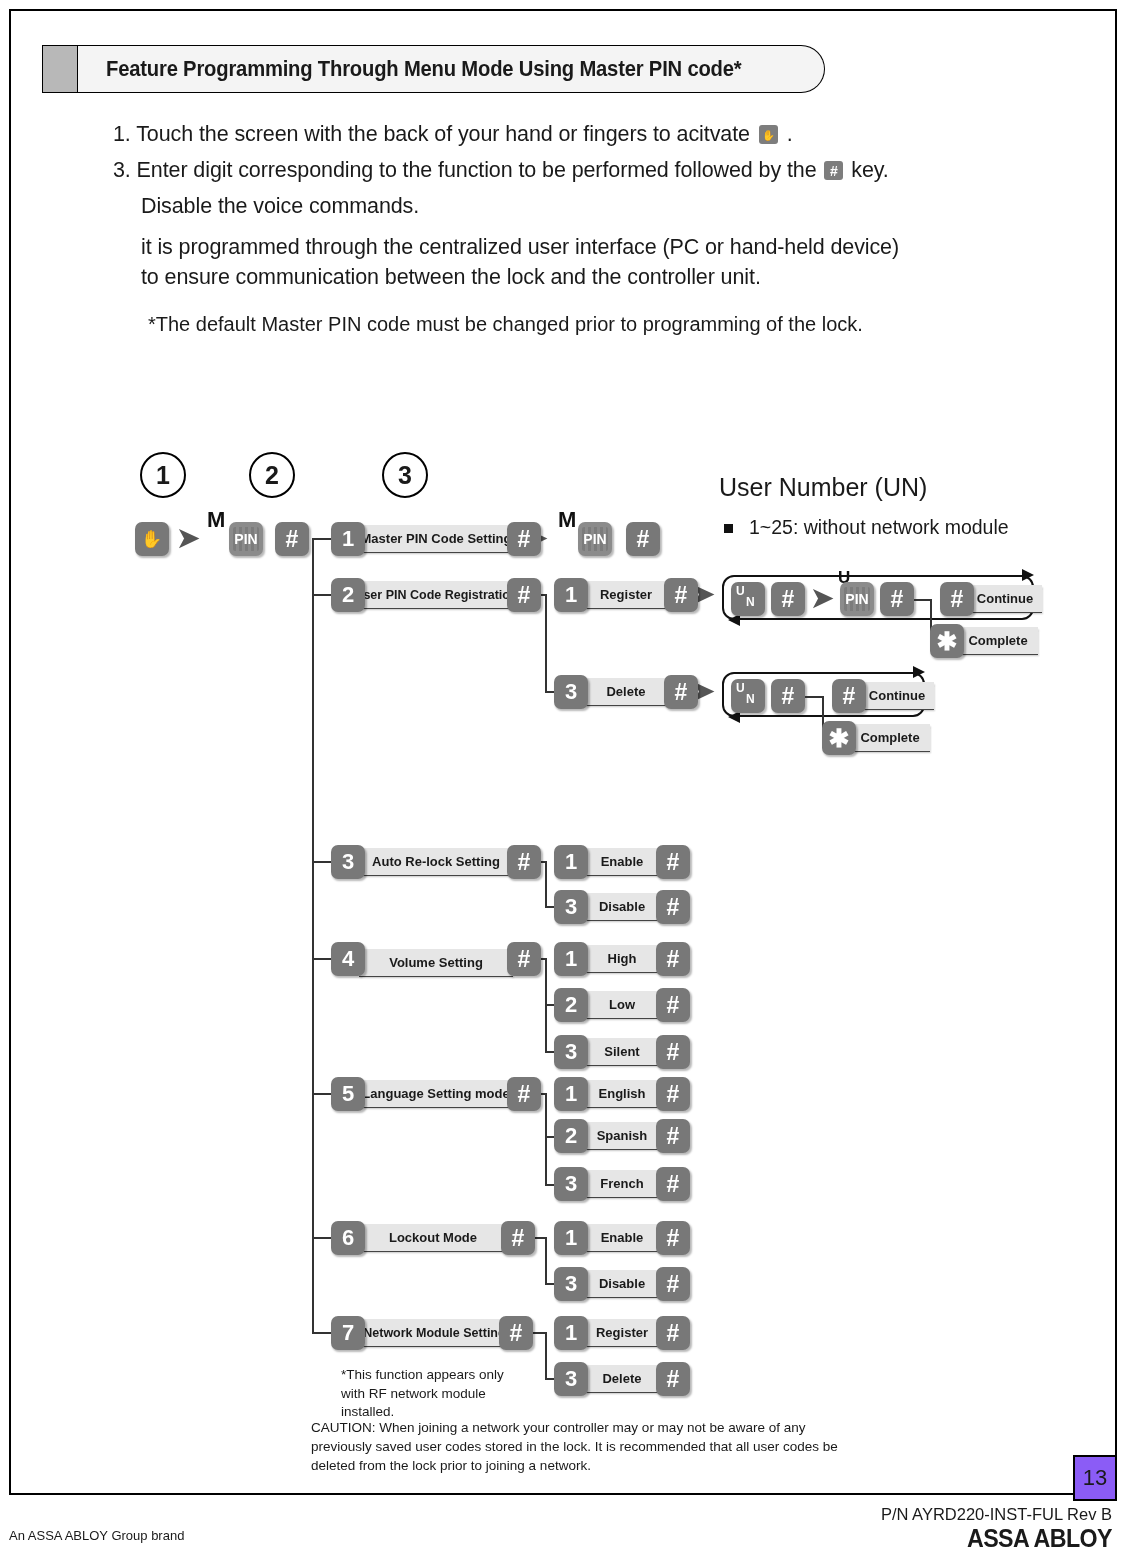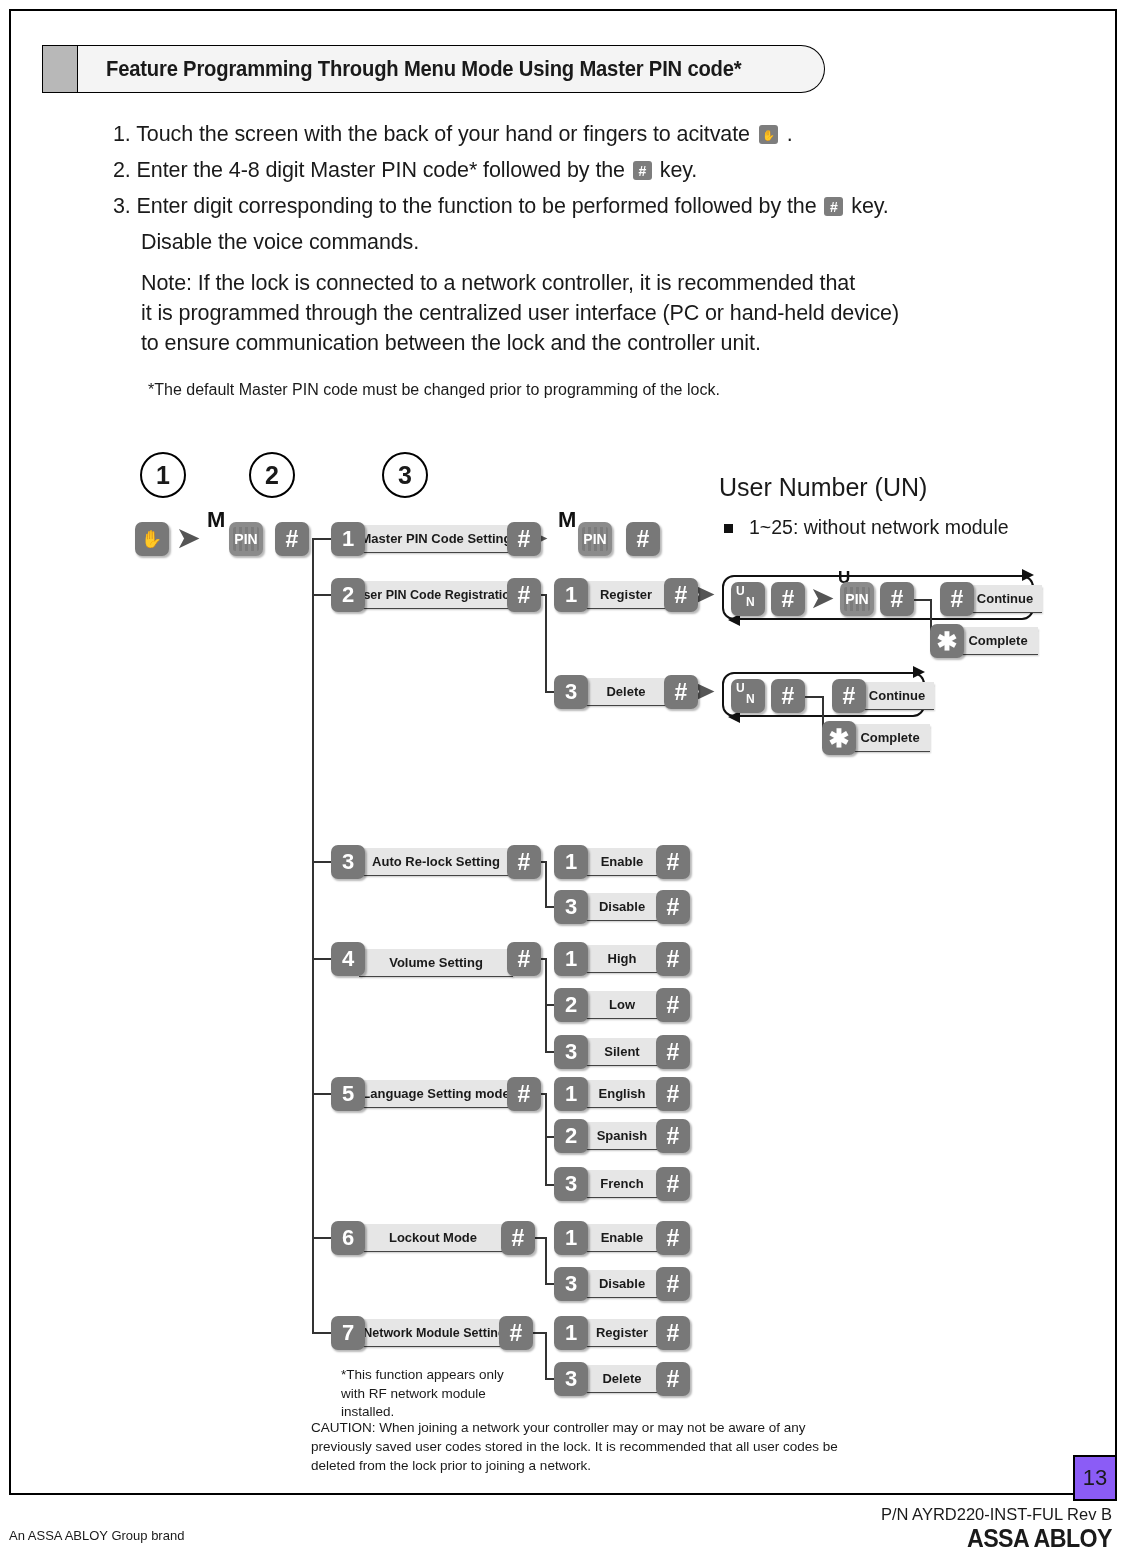--- a/index.html
+++ b/index.html
@@ -27,21 +27,21 @@
     font-family:"Liberation Sans", sans-serif; white-space:nowrap;
     transform:scaleX(0.94); transform-origin:left center;
   }
   
   .instructions{ position:absolute; left:113px; top:116px; width:940px; }
   .ins-line{ font-size:21.5px; line-height:36px; white-space:nowrap; letter-spacing:-0.1px; }
   .ins-indent1{ padding-left:28px; }
   .ins-indent2{ padding-left:28px; }
   .note-block{ padding-left:28px; margin-top:8px; }
   .note-block .ins-line{ line-height:30px; }
-  .footnote{ padding-left:35px; margin-top:22px; font-size:16px; line-height:20px; white-space:nowrap;}
+  .footnote{ padding-left:35px; margin-top:22px; font-size:20px; line-height:20px; white-space:nowrap;}
   em.it{ font-style:italic; }
   
   .inlkey{
     display:inline-block; width:19px; height:19px; vertical-align:-3px;
     background:#7d7d7d; border-radius:3px; position:relative;
     margin:0 2px;
   }
   .inlkey::after{
     content:"#"; position:absolute; left:0; right:0; top:50%;
     transform:translateY(-50%); text-align:center;
@@ -150,37 +150,31 @@
   </div>
 </div>
 
 <div class="instructions">
   <div class="ins-line">
     <span>1. Touch the screen with the back of your hand or fingers to acitvate</span>
     <span class="inlhand"></span>
     <span>.</span>
   </div>
 
-  <div class="ins-line">
-    <span>2. Enter the 4-8 digit Master PIN code* followed by the</span>
-    <span class="inlkey"></span>
-    <span>key.</span>
-  </div>
 
 
   <div class="ins-line">
     <span>3. Enter digit corresponding to the function to be performed followed by the</span>
     <span class="inlkey"></span>
     <span>key.</span>
   </div>
 
   <div class="ins-line ins-indent2">Disable the voice commands.</div>
 
   <div class="note-block">
-    <div class="ins-line">Note: If the lock is connected to a network controller, it is recommended that</div>
     <div class="ins-line">it is programmed through the centralized user interface (PC or hand-held device)</div>
     <div class="ins-line">to ensure communication between the lock and the controller unit.</div>
   </div>
 
   <div class="footnote">*The default Master PIN code must be changed prior to programming of the lock.</div>
 </div>
 
 <div class="fc">
 
   <div class="step-circle" style="left:140px; top:452px;">1</div>

